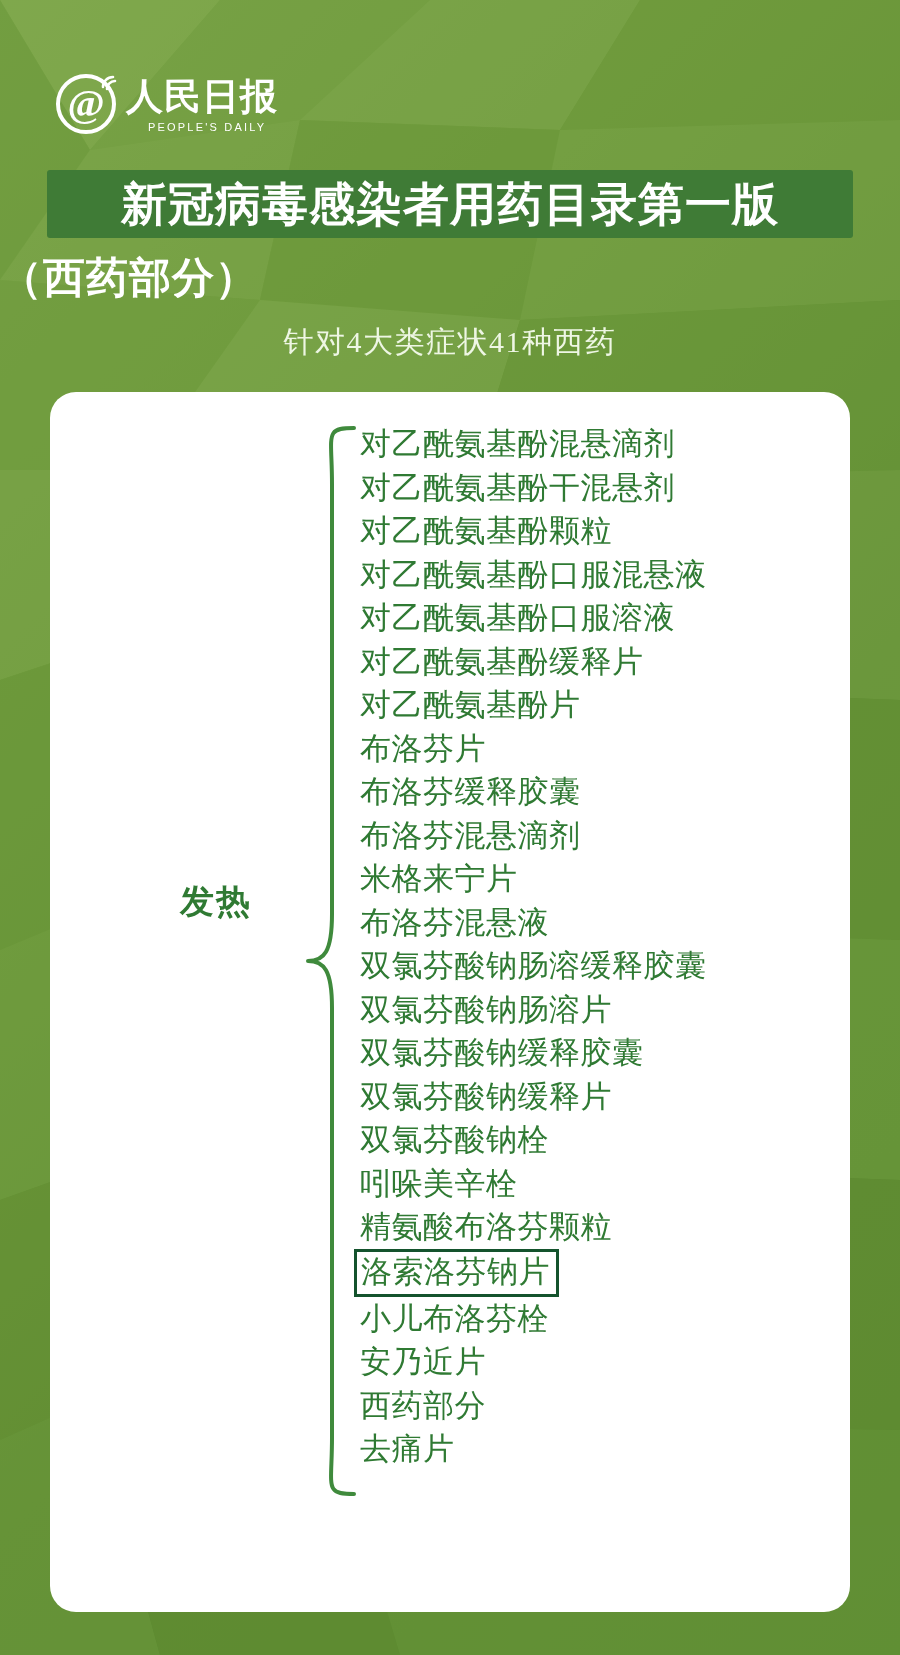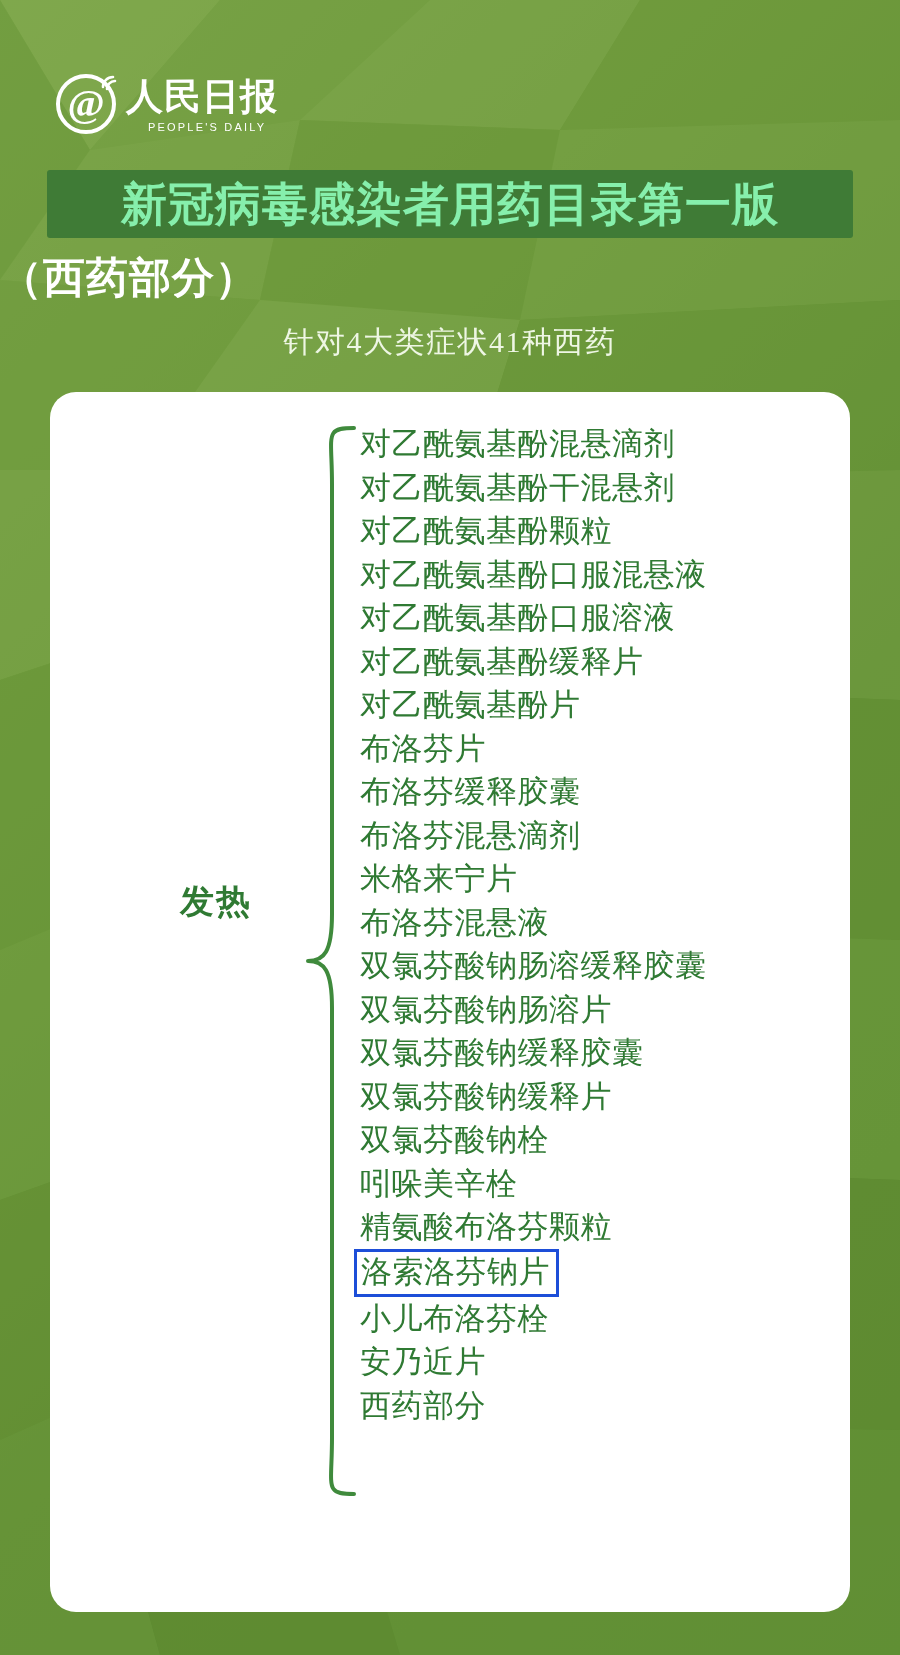--- a/index.html
+++ b/index.html
@@ -92,21 +92,21 @@
     top: 170px;
     width: 806px;
     height: 68px;
     background: #3f7b36;
     border-radius: 3px;
     display: flex;
     align-items: center;
     justify-content: center;
   }
   .title-band .t {
-    color: #86efac;
+    color: #ffffff;
     font-size: 46px;
     font-weight: bold;
     letter-spacing: 1px;
     line-height: 52px;
     white-space: nowrap;
     font-family: "Liberation Sans", "DejaVu Sans", sans-serif;
   }
   .subtitle {
     position: absolute;
     left: 0;
@@ -178,21 +178,21 @@
     font-size: 31px;
     line-height: 43.5px;
     letter-spacing: 0.5px;
     white-space: nowrap;
     font-family: "Liberation Sans", "DejaVu Sans", sans-serif;
     position: relative;
     display: block;
   }
   .drug-item.boxed {
     display: inline-block;
-    border: 3px solid #1d4ed8;
+    border: 3px solid #14532d;
     padding: 0 6px 2px 4px;
     margin-left: -6px;
     line-height: 40px;
   }
   .boxed-row { line-height: 43.5px; height: 48px; display: block; }
 </style>
 </head>
 <body>
 
 <div class="bg">
@@ -278,18 +278,19 @@
         <span class="drug-item">双氯芬酸钠缓释片</span>
         <span class="drug-item">双氯芬酸钠栓</span>
         <span class="drug-item">吲哚美辛栓</span>
         <span class="drug-item">精氨酸布洛芬颗粒</span>
         <span class="boxed-row">
           <span class="drug-item boxed">洛索洛芬钠片</span>
         </span>
         <span class="drug-item">小儿布洛芬栓</span>
         <span class="drug-item">安乃近片</span>
         <span class="drug-item">西药部分</span>
+        <span class="drug-item">去痛片</span>
       </div>
 
     </div>
   </div>
 
 </div>
 
 </body></html>

